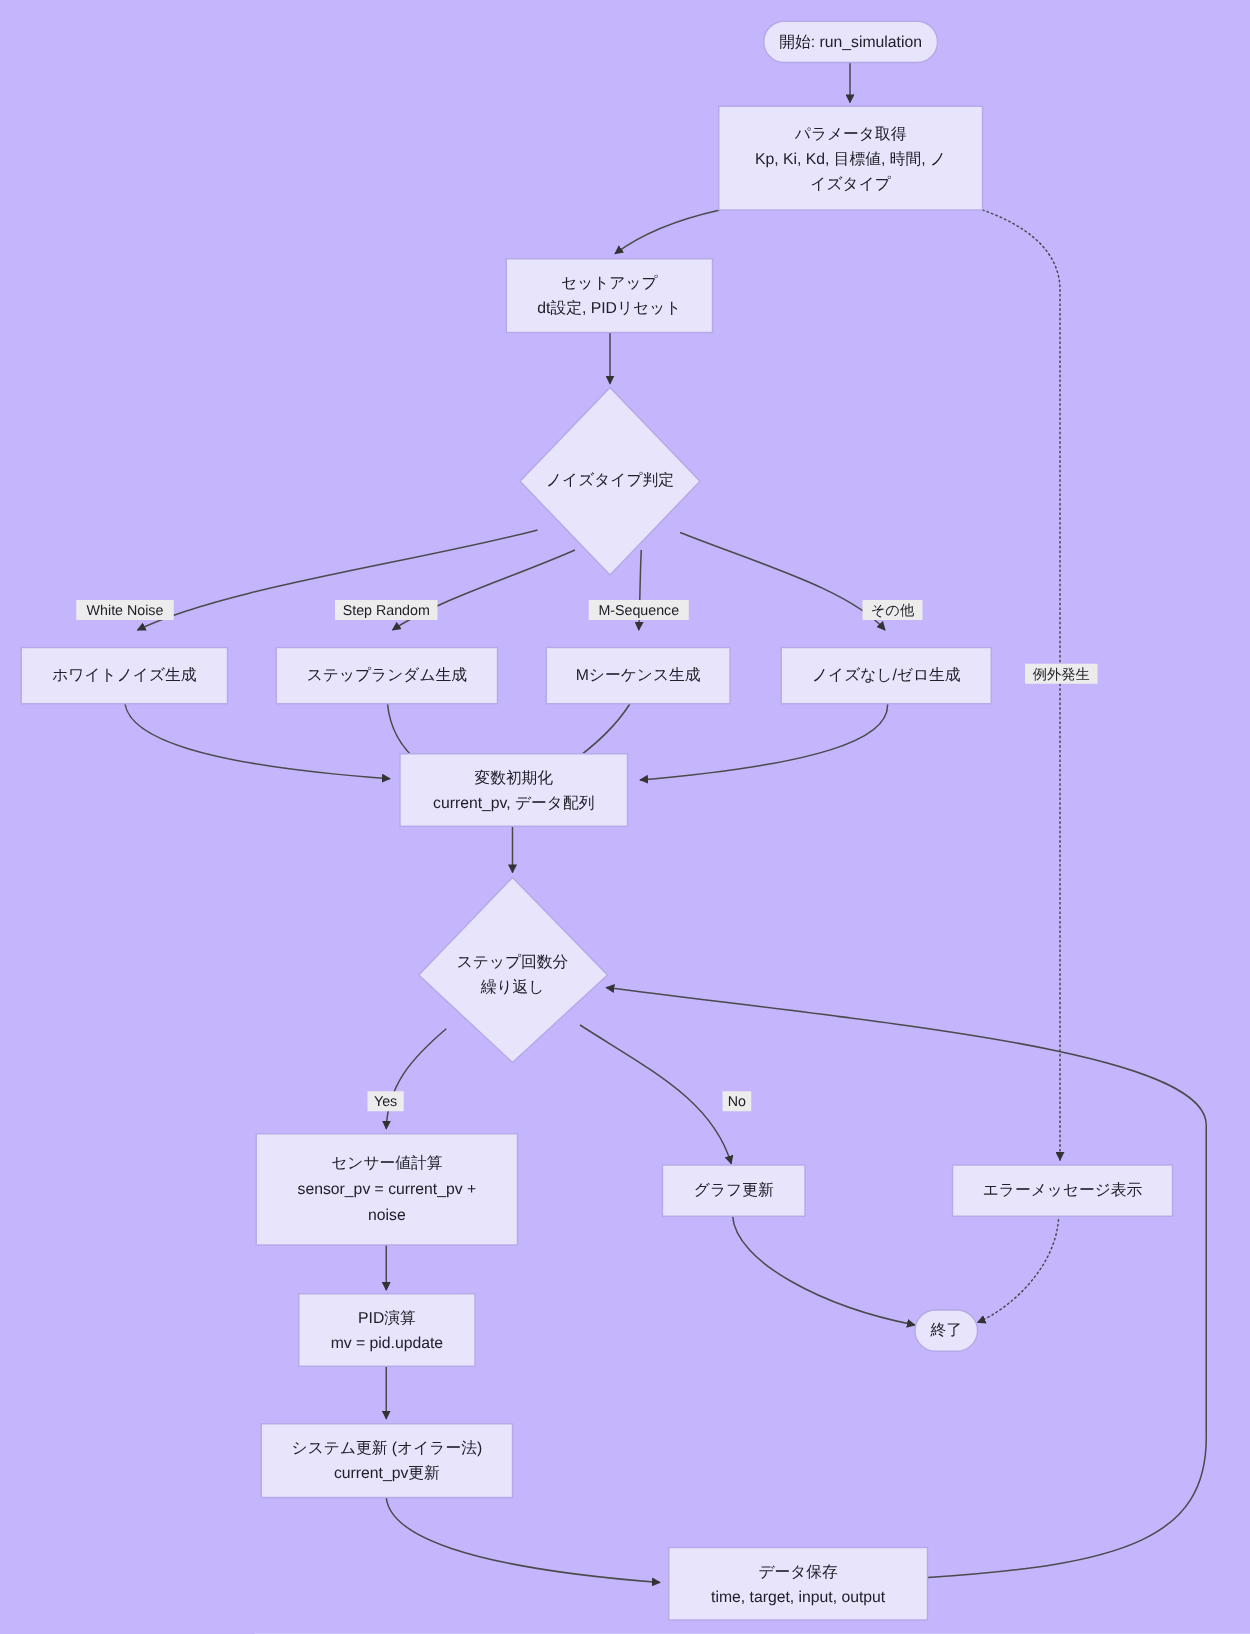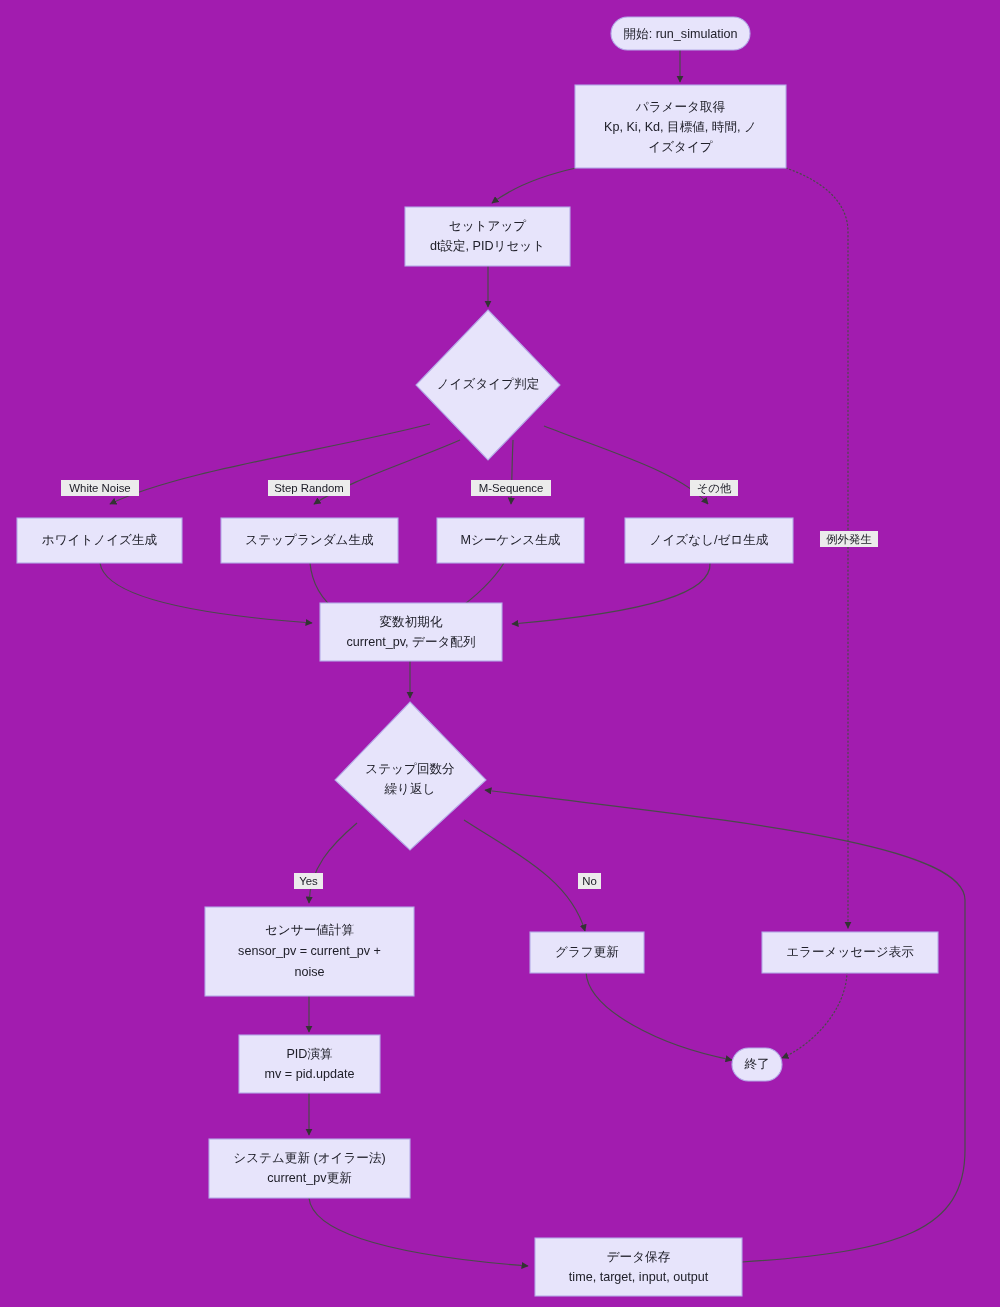--- a/index.html
+++ b/index.html
@@ -11,21 +11,21 @@
     width: 1000px;
     height: 1307px;
     font-family: "Liberation Sans", "DejaVu Sans", sans-serif;
     overflow: hidden;
     position: relative;
   }
   #flow-root {
     position: relative;
     width: 1000px;
     height: 1307px;
-    background: #a21caf;
+    background: #c4b5fd;
   }
   svg.flow-canvas {
     position: absolute;
     left: 0;
     top: 0;
     width: 1000px;
     height: 1307px;
   }
   .edge-path {
     fill: none;

